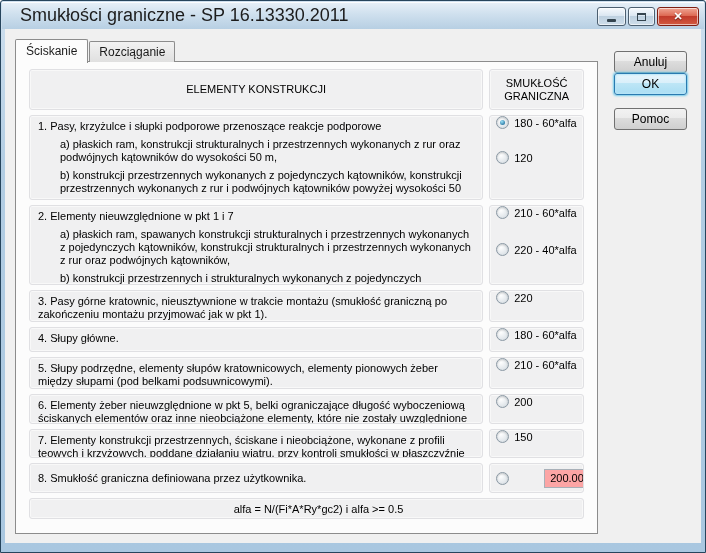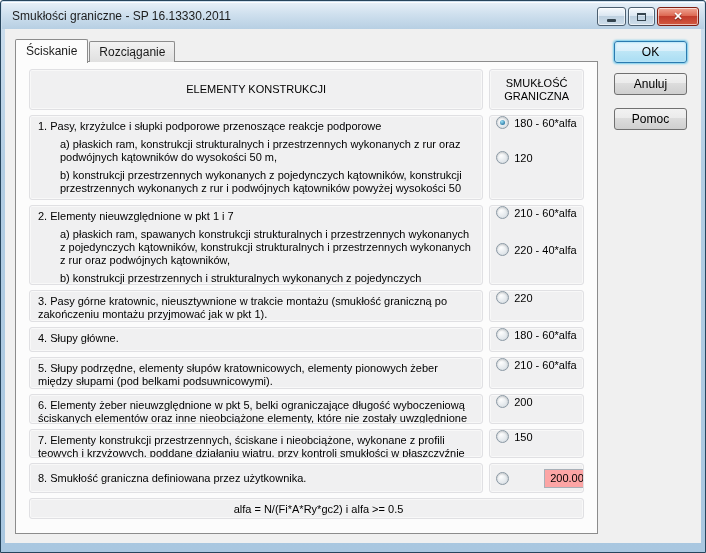--- a/index.html
+++ b/index.html
@@ -10,21 +10,21 @@
     border:1px solid #26445c; border-radius:3px 3px 0 0;
     background:linear-gradient(#cfe0ef, #b2cde3 30%, #a9c7e0);
     overflow:hidden;
   }
   .titlebar {
     position:absolute; left:1px; top:1px; right:1px; height:27px;
     background:linear-gradient(#e7f0f8, #cfe0ee 45%, #b7cfe3);
     box-shadow:inset 0 1px 0 rgba(255,255,255,.85);
     display:flex; align-items:center; padding-left:10px;
   }
-  .title { font-size:12px; color:#1c1c1c; }
+  .title { font-size:18px; color:#1c1c1c;margin-left:8px; }
   .win-controls { position:absolute; right:5px; top:5px; display:flex; gap:2px; }
   .win-btn {
     height:19px; border:1px solid #4c5f70; border-radius:3px;
     background:linear-gradient(#f6fafd, #dbe7f2 45%, #bccfdf 46%, #cfdeea);
     box-shadow:inset 0 0 0 1px rgba(255,255,255,.6);
     display:flex; align-items:center; justify-content:center; cursor:default;
   }
   .win-btn.min { width:29px; } .win-btn.max { width:27px; }
   .win-btn.close {
     width:42px; border-color:#7e1e12;
@@ -238,19 +238,19 @@
             <input class="val-input" type="text" value="200.00" style="">
           </div>
         </div>
 
         <div class="box formula">alfa = N/(Fi*A*Ry*gc2)  i alfa &gt;= 0.5</div>
 
       </div>
     </div>
 
     <div class="side-buttons">
+      <button class="btn cancel">Anuluj</button>
       <button class="btn default">OK</button>
-      <button class="btn cancel">Anuluj</button>
       <button class="btn help">Pomoc</button>
     </div>
 
   </div>
 </div>
 
 </body></html>

